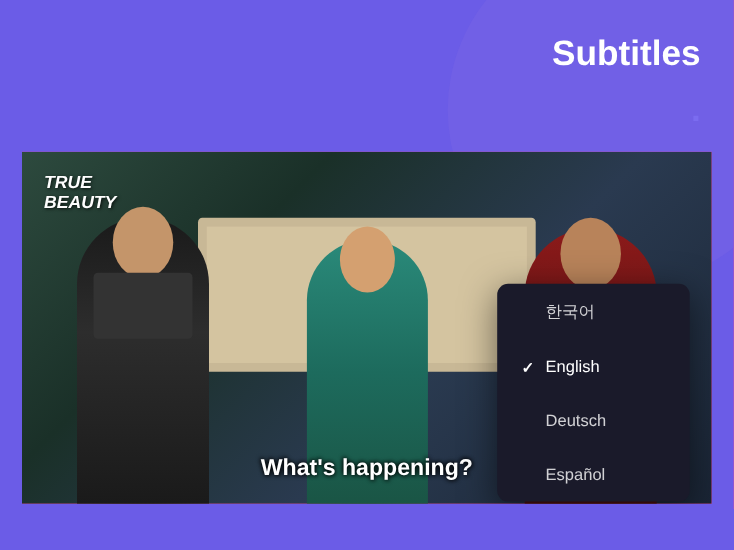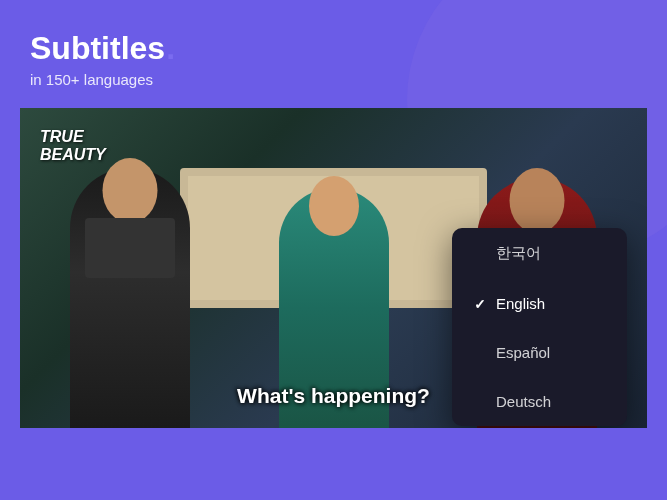--- a/index.html
+++ b/index.html
@@ -29,22 +29,23 @@
       position: relative;
       z-index: 1;
       padding: 30px 30px 20px 30px;
     }
 
     .title {
       font-size: 32px;
       font-weight: 800;
       color: #ffffff;
       display: flex;
-      align-items: flex-start;
-      gap: 1px;
+      align-items: flex-end;
+      gap: 14px;
+      flex-direction: column;
     }
 
     .title-dot {
       color: #7B6CF0;
       font-size: 32px;
       font-weight: 800;
     }
 
     .subtitle {
       font-size: 15px;
@@ -251,21 +252,20 @@
 </head>
 <body>
 
 <div class="bg-circle"></div>
 
 <div class="header">
   <div class="title">
     <span>Subtitles</span>
       <span class="title-dot">.</span>
   </div>
-  <div class="subtitle">in 150+ languages</div>
 </div>
 
 <div class="video-wrapper">
   <div class="video-bg">
     <div class="classroom-bg"></div>
     <div class="scene-overlay"></div>
     <div class="person-left"></div>
     <div class="person-middle"></div>
     <div class="person-right"></div>
   </div>
@@ -281,21 +281,21 @@
     <div class="dropdown-item">
       <span class="spacer"></span>
       <span>한국어</span>
     </div>
     <div class="dropdown-item selected">
       <span class="check-mark">✓</span>
       <span style="font-weight:400;">English</span>
     </div>
     <div class="dropdown-item">
       <span class="spacer"></span>
-      <span>Español</span>
+      <span>Deutsch</span>
     </div>
     <div class="dropdown-item">
       <span class="spacer"></span>
-      <span>Deutsch</span>
+      <span>Español</span>
     </div>
 
   </div>
 </div>
 
 </body></html>

